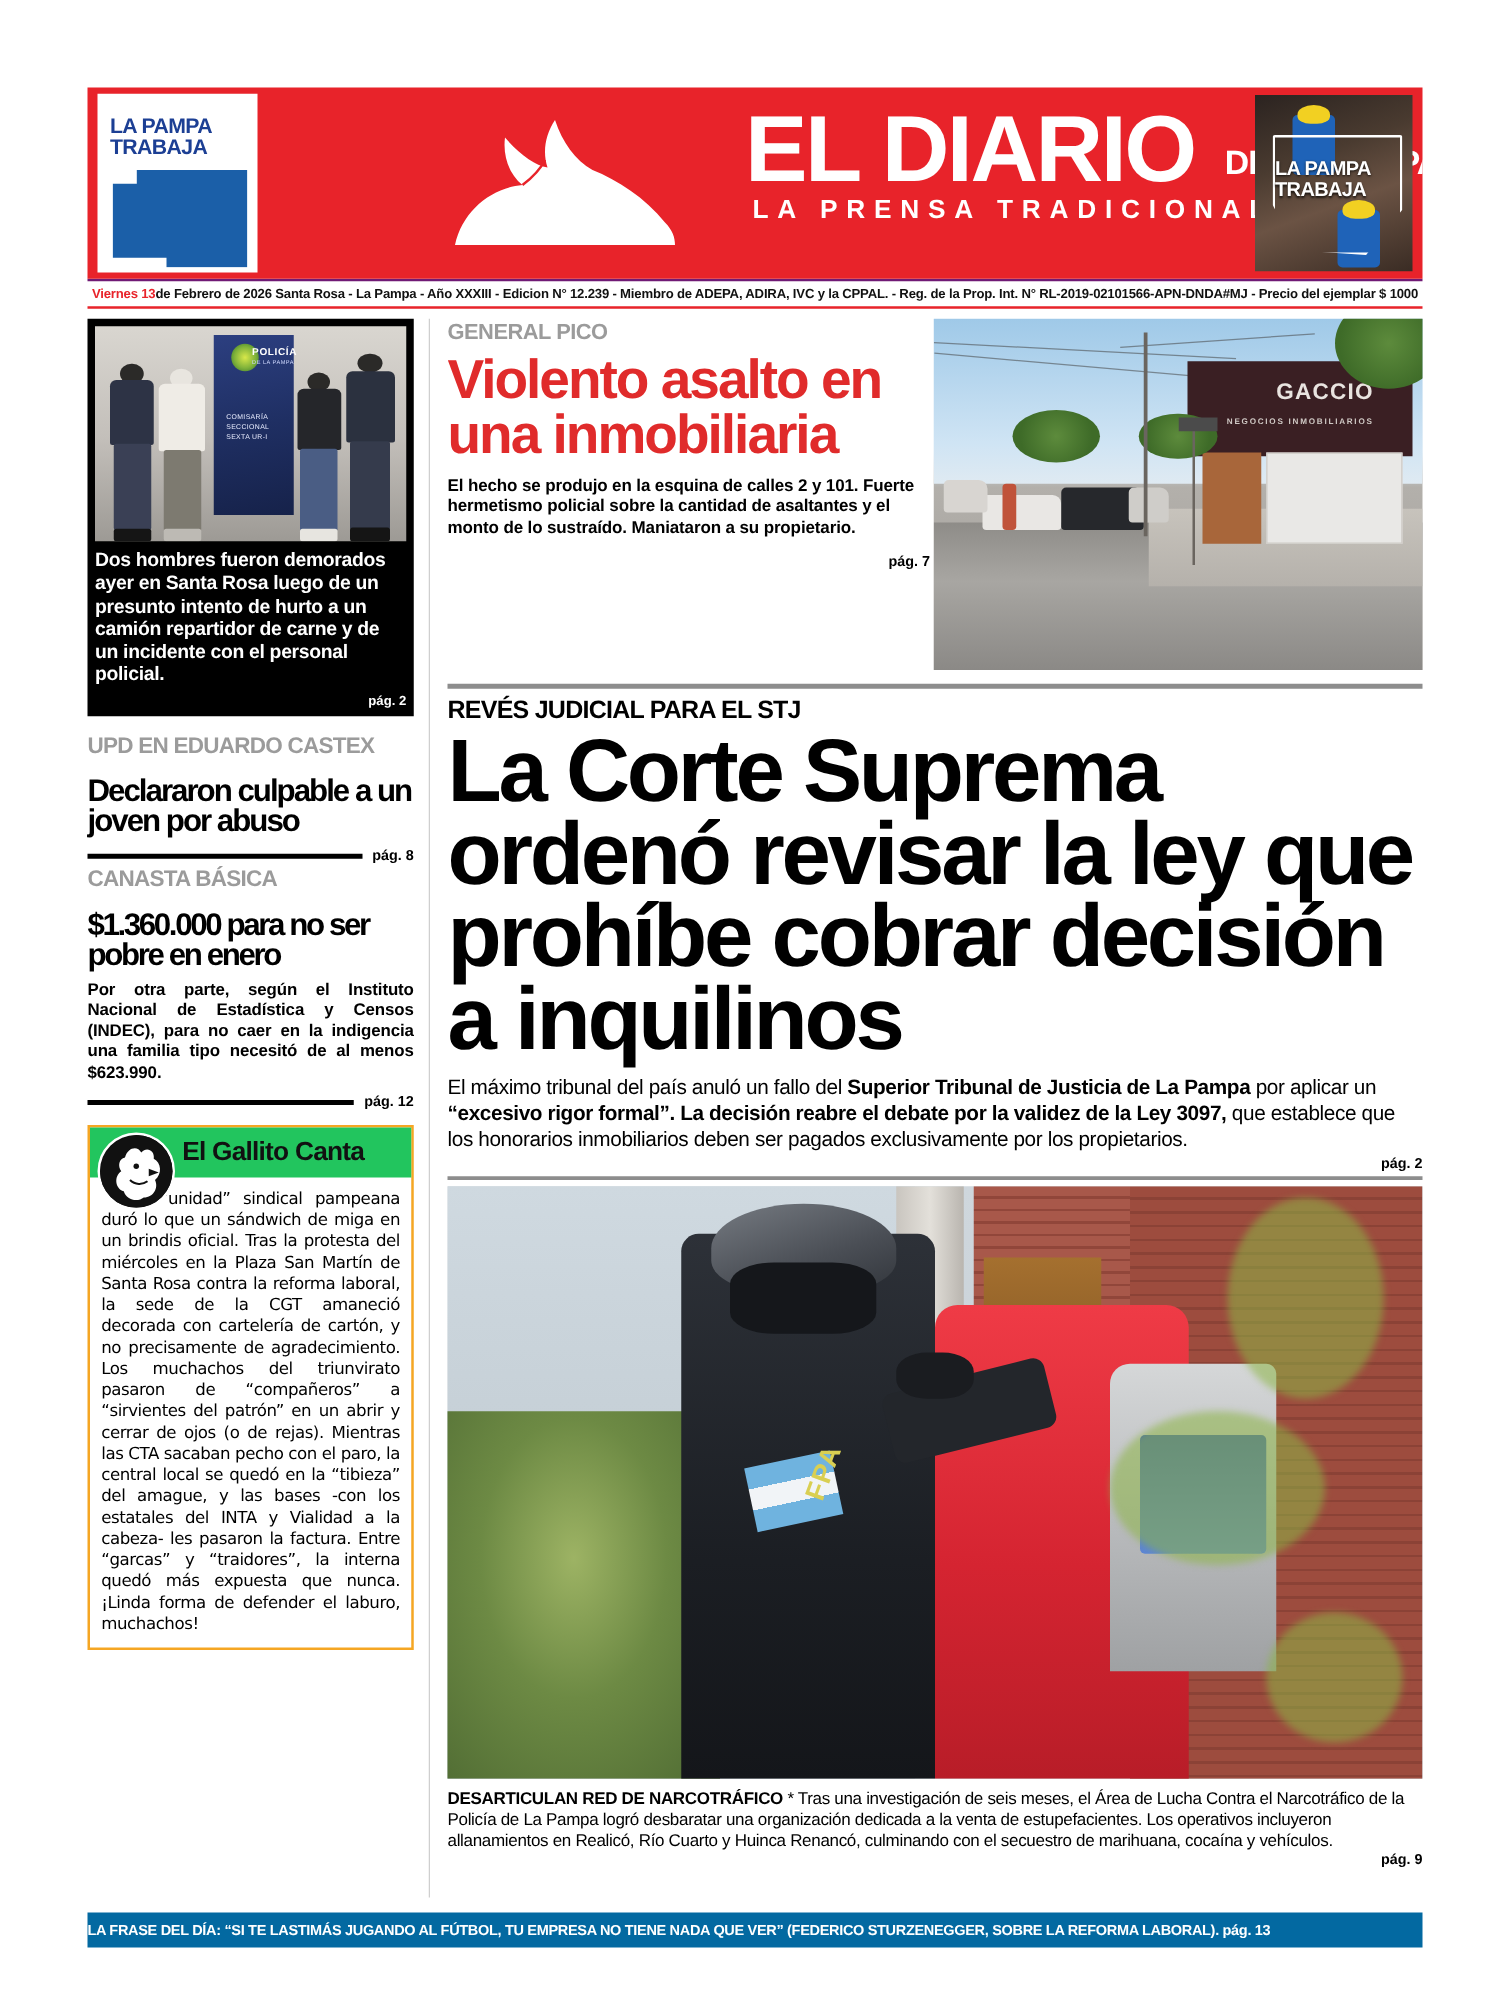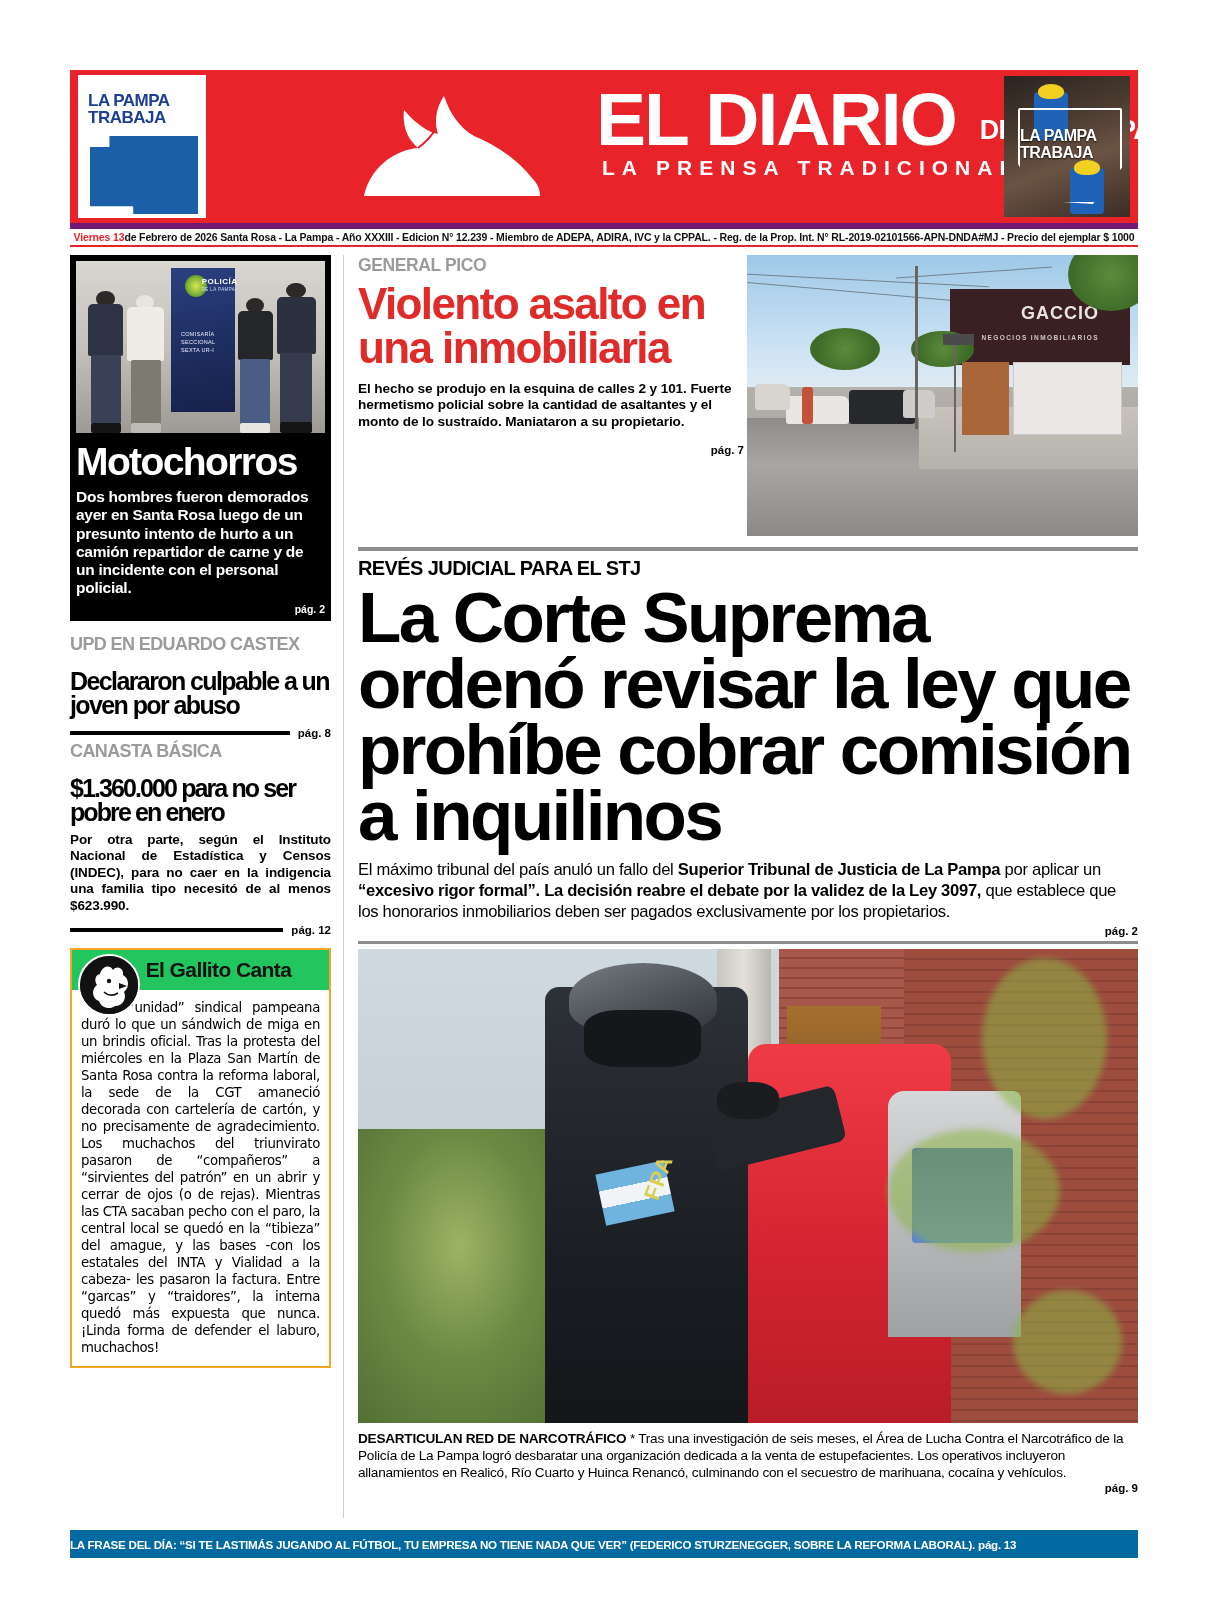--- a/index.html
+++ b/index.html
@@ -129,21 +129,21 @@
     color: #fff;
     font-size: 16px;
     font-weight: bold;
     line-height: 1.05;
     letter-spacing: -0.5px;
     text-shadow: 0 1px 2px rgba(0,0,0,.8);
   }
 
   
   .dateline {
-    border-top: 6px solid #701a75;
+    border-top: 2px solid #701a75;
     border-bottom: 2px solid #e8232a;
     height: 24px;
     display: flex;
     align-items: center;
     justify-content: center;
     font-size: 10.5px;
     font-weight: bold;
     letter-spacing: -0.15px;
     color: #111;
     white-space: nowrap;
@@ -578,21 +578,20 @@
             <div class="mp-legs" style="left:12%;top:46%;width:76%;height:48%;background:#4a5d84;"></div>
             <div class="mp-legs" style="left:12%;bottom:0;width:76%;height:7%;background:#e7e5e0;"></div>
           </div>
           <div class="mp-person" style="left:80%;width:17%;height:88%;">
             <div class="mp-head" style="left:26%;top:1%;width:46%;height:10%;background:#2b2a28;"></div>
             <div class="mp-torso" style="left:4%;top:10%;width:92%;height:38%;background:#2b313f;"></div>
             <div class="mp-legs" style="left:12%;top:47%;width:76%;height:47%;background:#353b4c;"></div>
             <div class="mp-legs" style="left:12%;bottom:0;width:76%;height:7%;background:#151515;"></div>
           </div>
         </div>
-        <div class="moto-h">Motochorros</div>
         <div class="moto-p">Dos hombres fueron demorados ayer en Santa Rosa luego de un presunto intento de hurto a un camión repartidor de carne y de un incidente con el personal policial.</div>
         <div class="moto-pg">pág. 2</div>
       </div>
 
       <div>
         <div class="kicker">UPD EN EDUARDO CASTEX</div>
         <div class="lhead">Declararon culpable a un joven por abuso</div>
         <div class="rule-row">
           <div class="bar"></div>
           <div class="pg">pág. 8</div>
@@ -660,21 +659,21 @@
           <div class="pole" style="left:43%;top:4%;height:58%;"></div>
           <div class="pole" style="left:53%;top:28%;height:42%;width:2px;"></div>
           <div style="position:absolute;left:50%;top:28%;width:8%;height:4%;background:#4b4b4b;"></div>
           <div style="position:absolute;left:14%;top:47%;width:3%;height:13%;background:#c0533a;border-radius:3px;"></div>
         </div>
       </div>
 
       <div>
         <div class="main-rule"></div>
         <div class="main-kicker">REVÉS JUDICIAL PARA EL STJ</div>
-        <div class="main-head">La Corte Suprema ordenó revisar la ley que prohíbe cobrar comisión a inquilinos</div>
+        <div class="main-head">La Corte Suprema ordenó revisar la ley que prohíbe cobrar decisión a inquilinos</div>
         <div class="main-lead"><span>El máximo tribunal del país anuló un fallo del </span><b>Superior Tribunal de Justicia de La Pampa</b><span> por aplicar un </span><b>“excesivo rigor formal”. La decisión reabre el debate por la validez de la Ley 3097,</b><span> que establece que los honorarios inmobiliarios deben ser pagados exclusivamente por los propietarios.</span></div>
         <div class="main-pg">pág. 2</div>
       </div>
 
       <div>
         <div class="big-rule"></div>
         <div class="big-photo">
           <div class="bp-wall-l"></div>
           <div class="bp-brick"></div>
           <div class="bp-brick2"></div>

